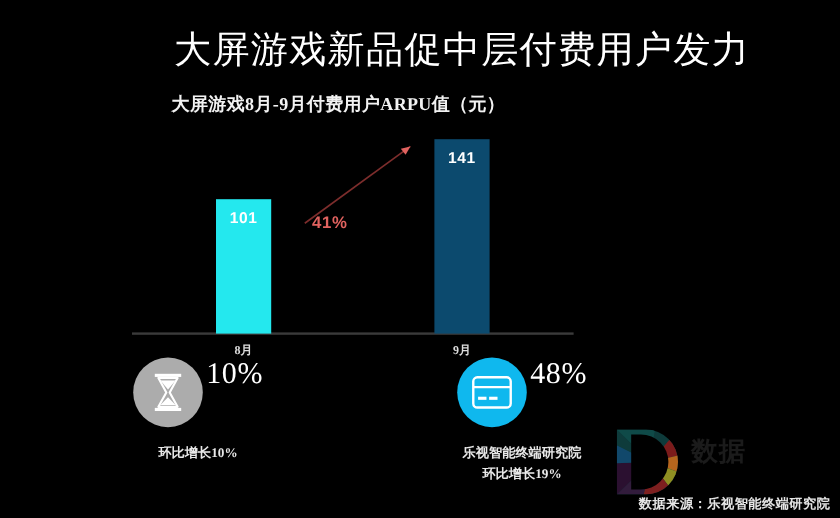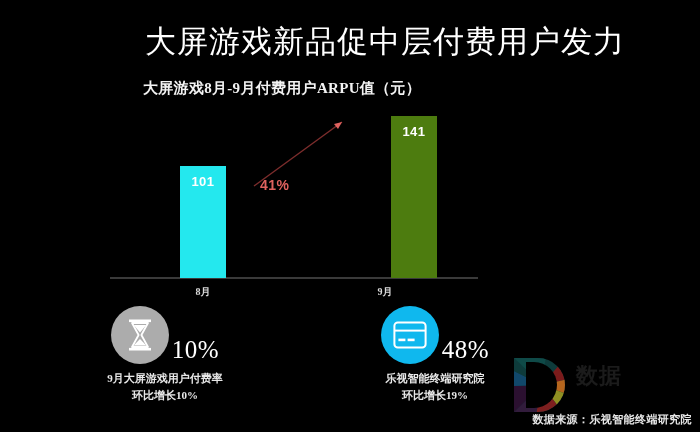--- a/index.html
+++ b/index.html
@@ -71,22 +71,21 @@
   .bar-aug {
     left: 70px;
     width: 46px;
     height: 112px;
     background: #24e8ee;
   }
   .bar-sep {
     left: 252px;
     width: 46px;
     height: 162px;
-    background: #4d7c0f;
-    margin-left: 29px;
+    background: #0c4a6e;
   }
   .bar-value {
     position: absolute;
     top: 8px;
     left: 0;
     width: 100%;
     text-align: center;
     color: #ffffff;
     font-size: 13px;
     font-weight: 700;
@@ -130,21 +129,21 @@
     top: 298px;
     width: 250px;
   }
   .stat-1 { left: 40px; }
   .stat-2 { left: 310px; }
 
   .stat-top {
     position: relative;
     height: 66px;
     display: flex;
-    align-items: flex-end;
+    align-items: flex-start;
     justify-content: center;
     gap: 3px;
   }
   .stat-circle {
     width: 58px;
     height: 58px;
     border-radius: 50%;
     display: flex;
     align-items: center;
     justify-content: center;
@@ -241,21 +240,20 @@
           <rect x="4" y="1.5" width="22" height="2.6" fill="#ffffff"></rect>
           <rect x="4" y="29.9" width="22" height="2.6" fill="#ffffff"></rect>
           <path d="M7 5 L23 5 L16.4 17 L23 29 L7 29 L13.6 17 Z" fill="none" stroke="#ffffff" stroke-width="1.8" stroke-linejoin="round"></path>
           <path d="M8.7 7 L21.3 7 L15 14.6 Z" fill="#ffffff"></path>
           <path d="M15 21 L21.3 27.4 L8.7 27.4 Z" fill="#ffffff"></path>
         </svg>
       </div>
       <div class="stat-pct">10%</div>
     </div>
     <div class="stat-caption">
-      <span>9月大屏游戏用户付费率</span>
       <span class="line2">环比增长10%</span>
     </div>
   </div>
 
   <div class="stat stat-2">
     <div class="stat-top">
       <div class="stat-circle circle-cyan">
         <svg width="34" height="28" viewBox="0 0 34 28">
           <rect x="1.4" y="1.4" width="31.2" height="25.2" rx="3.4" ry="3.4" fill="none" stroke="#ffffff" stroke-width="2"></rect>
           <line x1="1.4" y1="9.6" x2="32.6" y2="9.6" stroke="#ffffff" stroke-width="2"></line>

